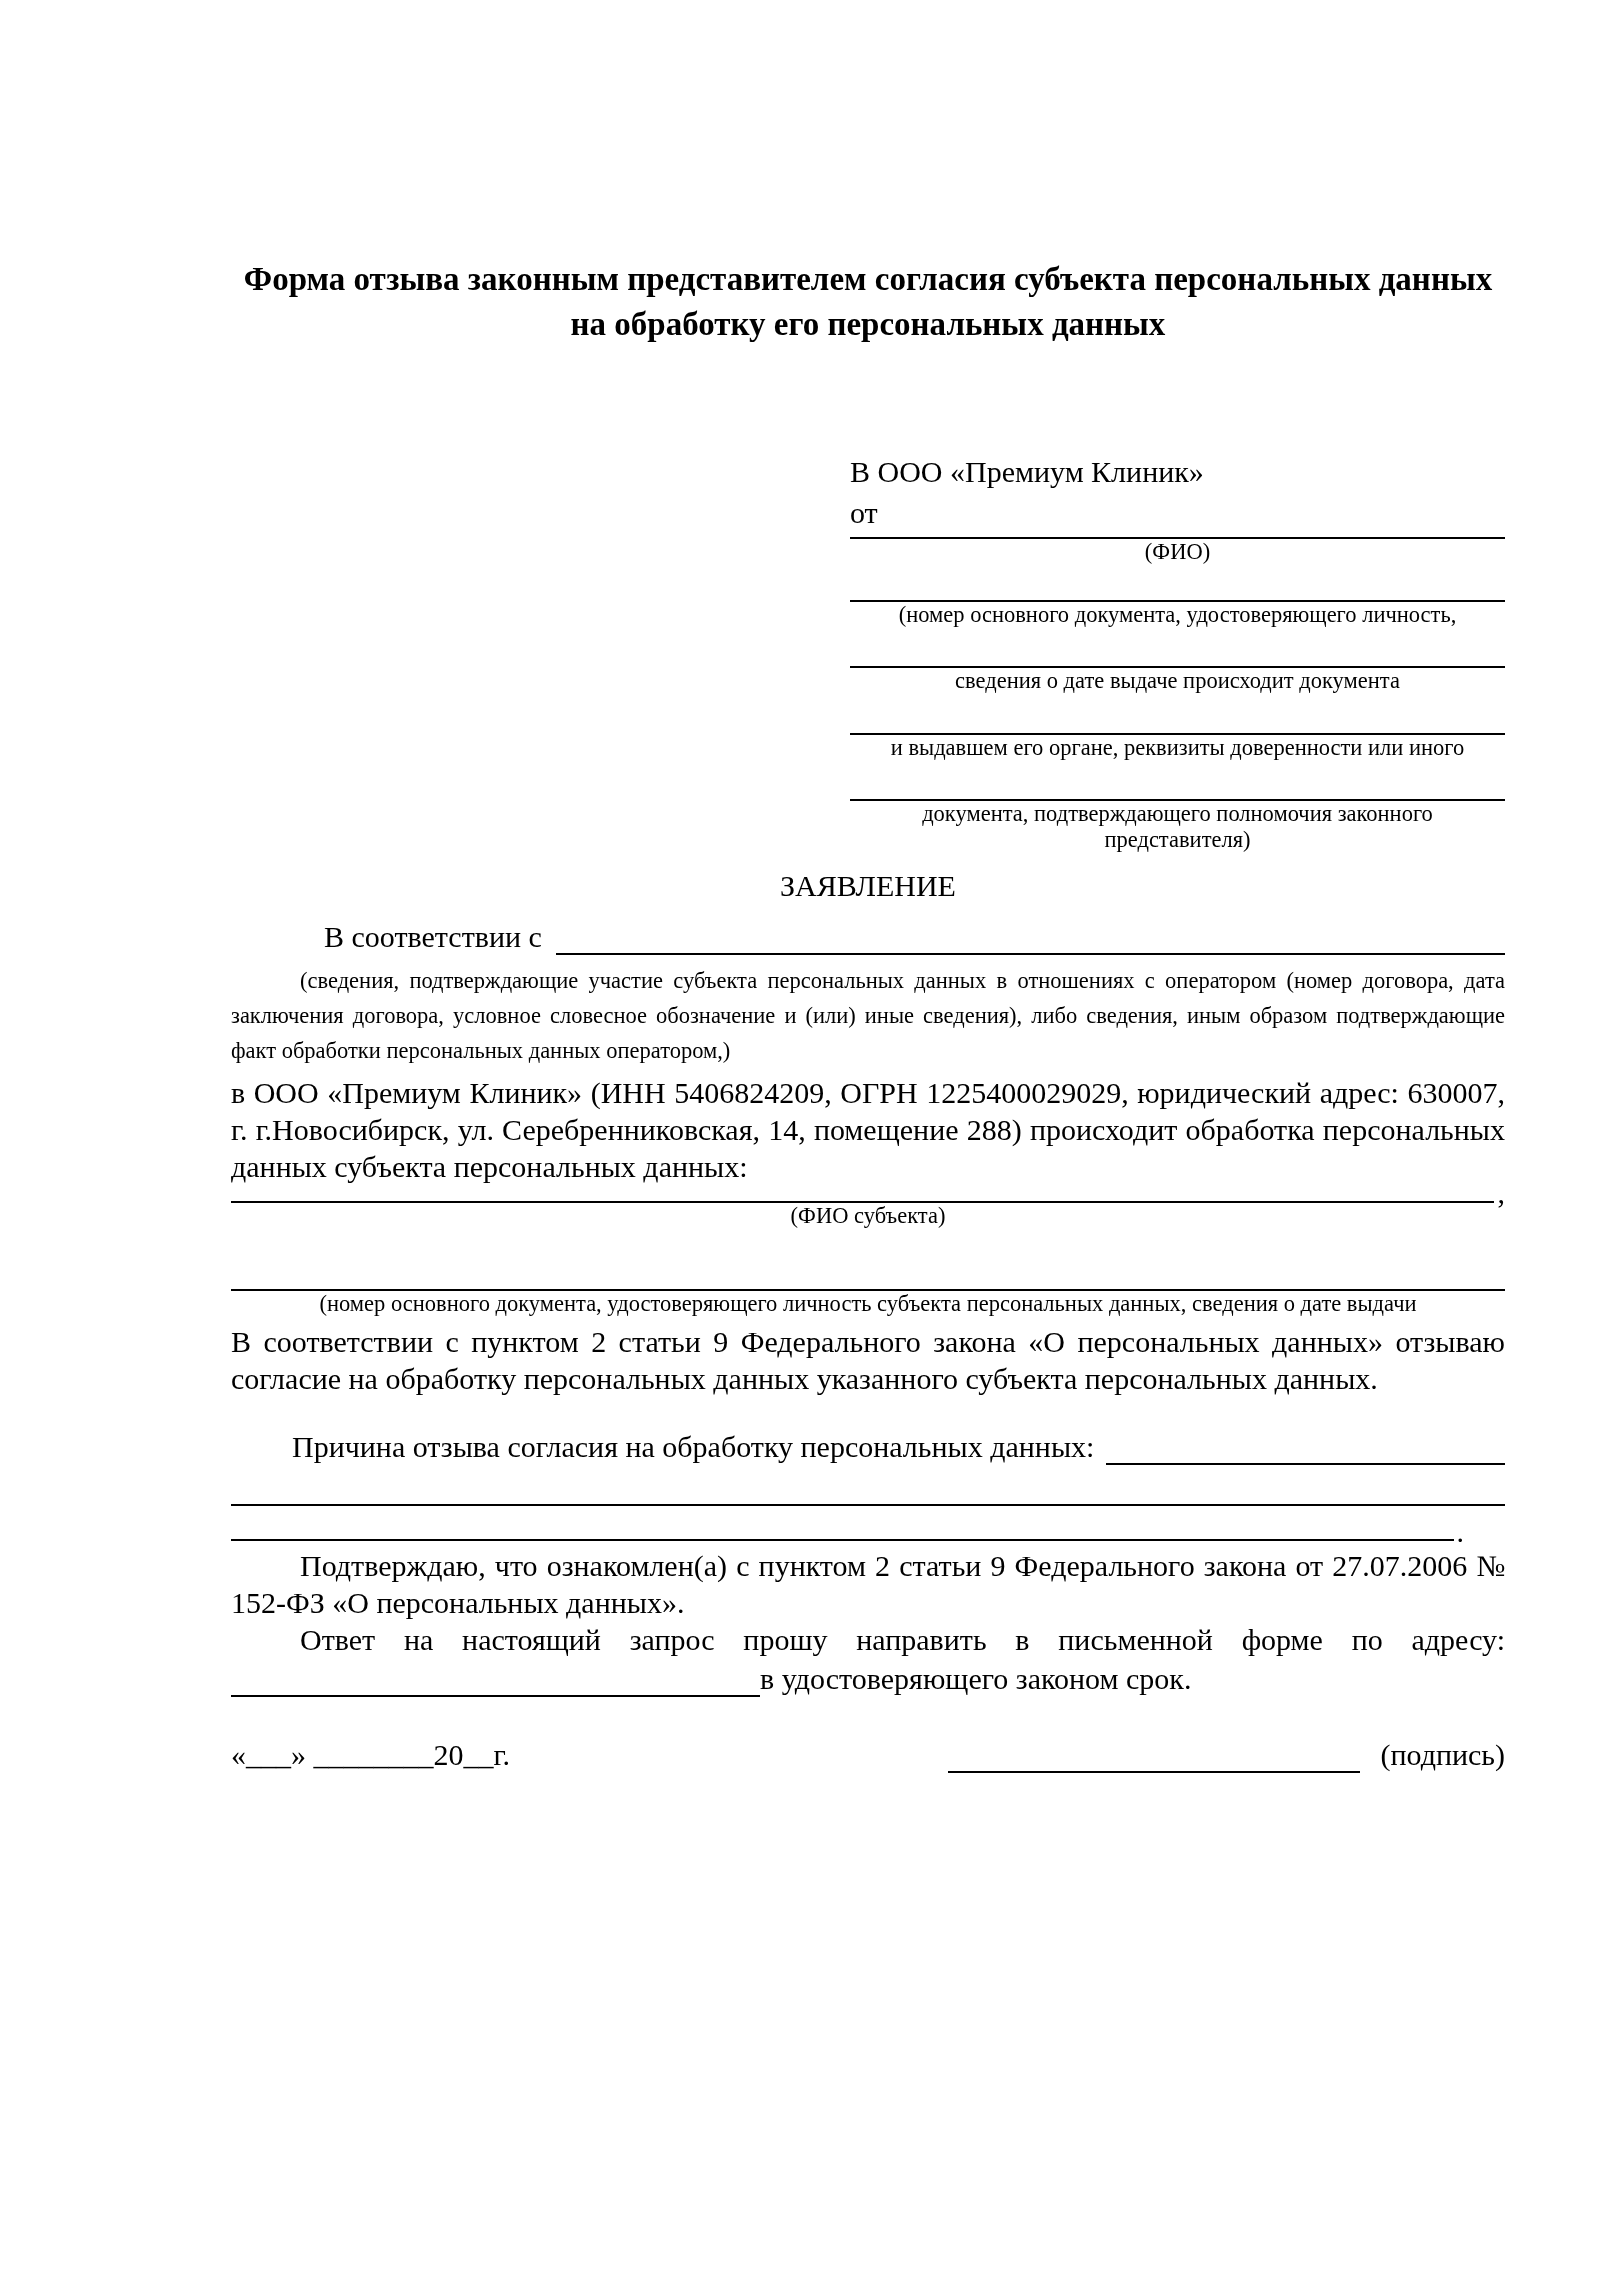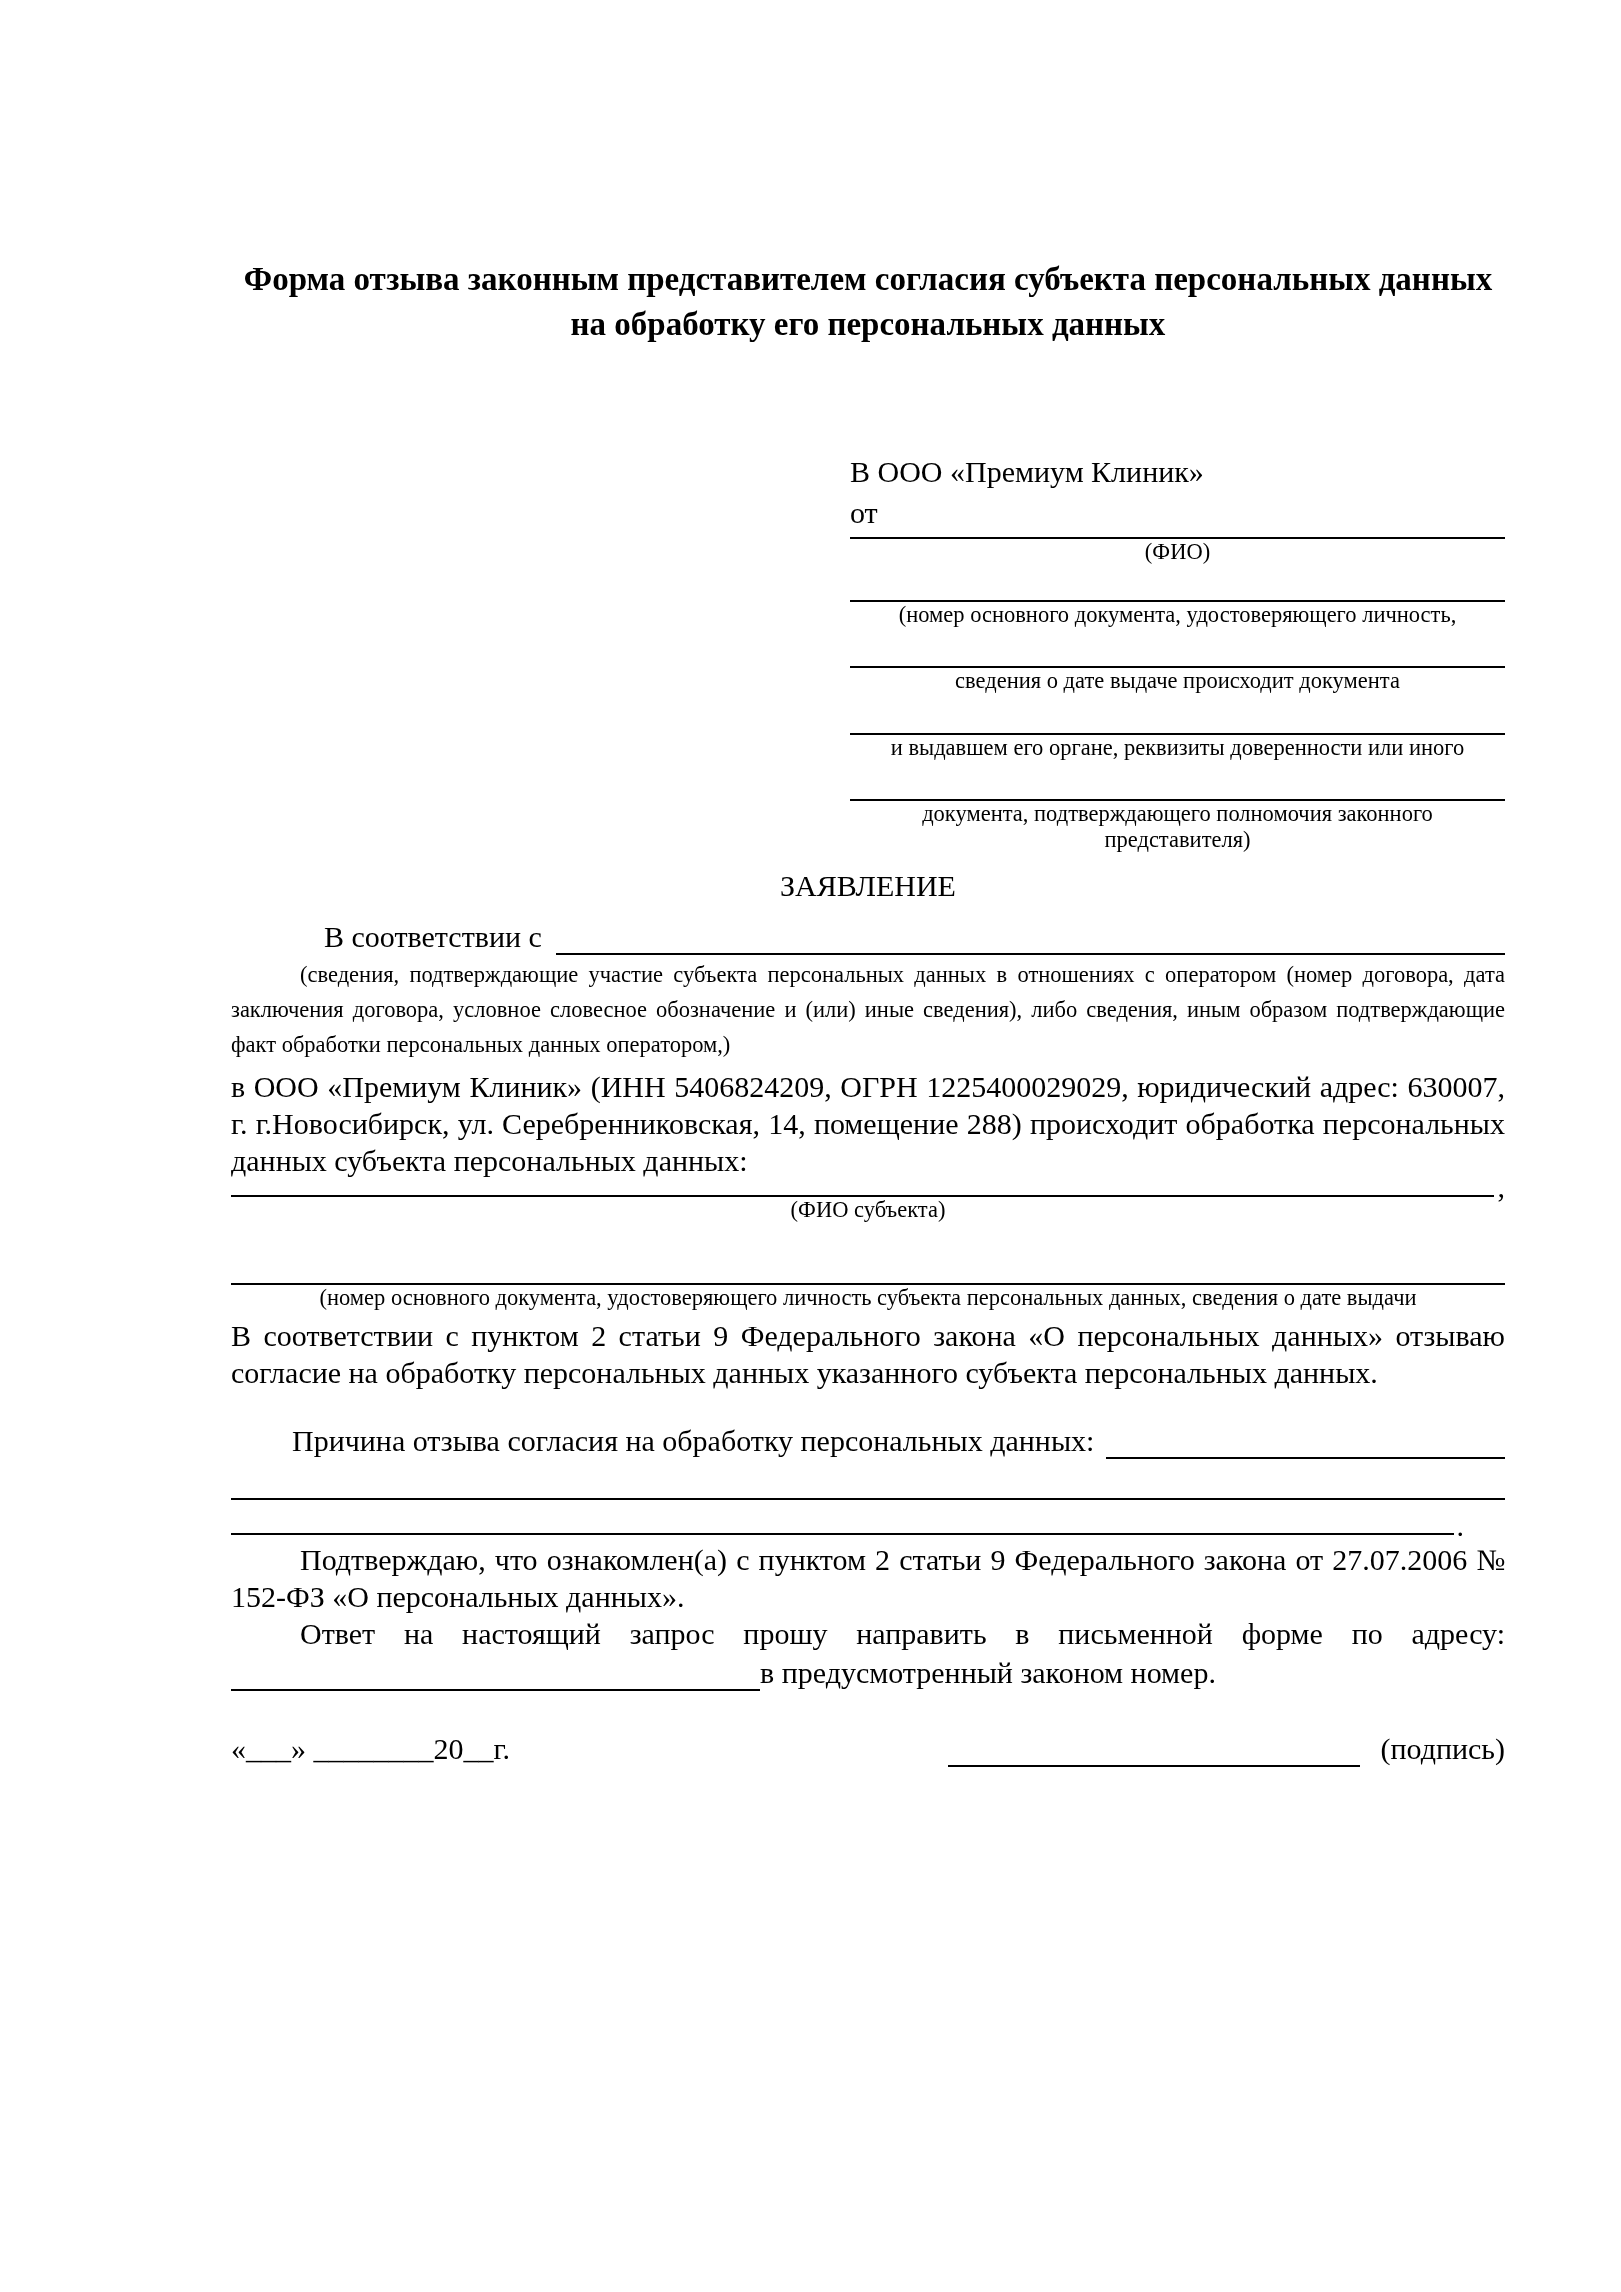--- a/index.html
+++ b/index.html
@@ -77,21 +77,21 @@
   .intro-row {
     display: flex;
     align-items: flex-end;
     margin-top: 11.8px;
     height: 39px;
     padding-left: 93px;
   }
   .intro-row .lbl { padding-right: 13.7px; white-space: nowrap; }
 
   .tiny-cap {
-    margin-top: 2px;
+    margin-top: 8px;
     font-size: 22.5px;
     line-height: 35px;
     text-align: justify;
     text-indent: 69px;
   }
 
   .para {
     margin: 5.9px 0 0 0;
     text-align: justify;
   }
@@ -233,21 +233,21 @@
     <span class="uline" style="height:29px"></span>
     <span class="tail">.</span>
   </div>
 
   <p class="para indent confirm-para">Подтверждаю, что ознакомлен(а) с пунктом 2 статьи 9 Федерального закона от 27.07.2006 № 152-ФЗ «О персональных данных».</p>
 
   <p class="para indent stretch-last" style="margin-top:0">Ответ на настоящий запрос прошу направить в письменной форме по адресу:</p>
 
   <div class="reply-row">
     <span class="reply-uline"></span>
-    <span class="tail">в предусмотренный законом номер.</span>
+    <span class="tail">в удостоверяющего законом срок.</span>
   </div>
 
   <div class="footer-row">
     <div>«___» ________20__г.</div>
     <div class="sig-group">
       <span class="sig-uline"></span>
       <span class="sig-cap">(подпись)</span>
     </div>
   </div>
 

